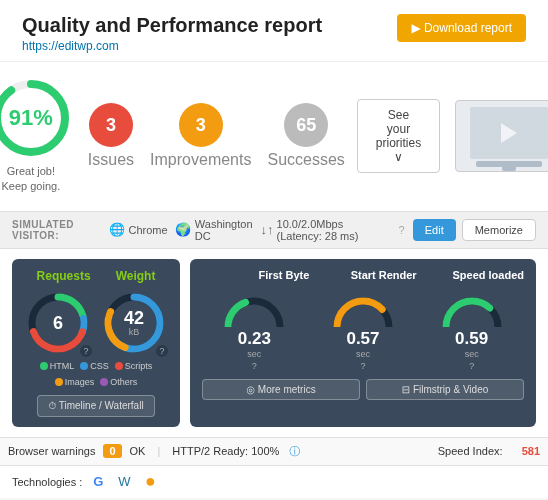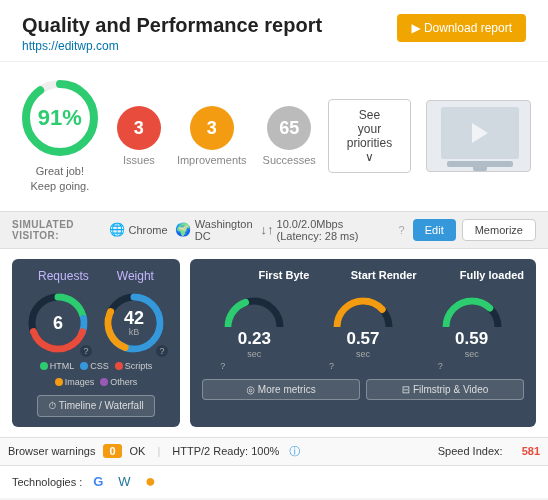--- a/index.html
+++ b/index.html
@@ -123,21 +123,21 @@
       align-items: center;
       justify-content: center;
       font-size: 18px;
       font-weight: bold;
       color: #fff;
     }
     .bubble-red { background: #e74c3c; }
     .bubble-orange { background: #f39c12; }
     .bubble-gray { background: #bbb; }
     .bubble-label {
-      font-size: 11px;
+      font-size: 16px;
       color: #888;
       text-align: center;
     }
 
     
     .priorities-wrap {
       display: flex;
       flex-direction: column;
       align-items: center;
       gap: 8px;
@@ -278,22 +278,22 @@
       flex: 1;
       color: #fff;
     }
     .metrics-title-row {
       display: flex;
       justify-content: space-around;
       margin-bottom: 8px;
     }
     .metrics-col-title {
       font-size: 12px;
-      font-weight: normal;
-      color: #c4b5fd;
+      font-weight: bold;
+      color: #84cc16;
       text-align: center;
     }
     .donut-row {
       display: flex;
       justify-content: space-around;
       align-items: center;
       gap: 8px;
     }
     .donut-wrap {
       position: relative;
@@ -382,20 +382,21 @@
       flex: 1;
     }
     .right-gauges-row {
       display: flex;
       justify-content: space-around;
       gap: 4px;
     }
     .gauge-wrap {
       display: flex;
       flex-direction: column;
+      align-items: center;
       position: relative;
     }
     .gauge-svg-wrap {
       position: relative;
       width: 68px;
       height: 40px;
       overflow: hidden;
     }
     .gauge-val {
       font-size: 17px;
@@ -627,21 +628,21 @@
 
         <div class="metrics-btn-row">
           <button class="metrics-btn">⏱ Timeline / Waterfall</button>
         </div>
       </div>
 
       <div class="metrics-right">
         <div class="right-metrics-title">
           <span class="right-col-title">First Byte</span>
           <span class="right-col-title">Start Render</span>
-          <span class="right-col-title">Fully loaded</span>
+          <span class="right-col-title">Speed loaded</span>
         </div>
         <div class="right-gauges-row">
 
           <div class="gauge-wrap">
             <div class="gauge-svg-wrap">
               <svg width="68" height="44" viewBox="0 0 68 44">
                 <path d="M 8 40 A 26 26 0 0 1 60 40" fill="none" stroke="#1a2a3a" stroke-width="7" stroke-linecap="round"></path>
                 <path d="M 8 40 A 26 26 0 0 1 60 40" fill="none" stroke="#2ecc71" stroke-width="7" stroke-linecap="round" stroke-dasharray="82" stroke-dashoffset="50"></path>
               </svg>
             </div>

